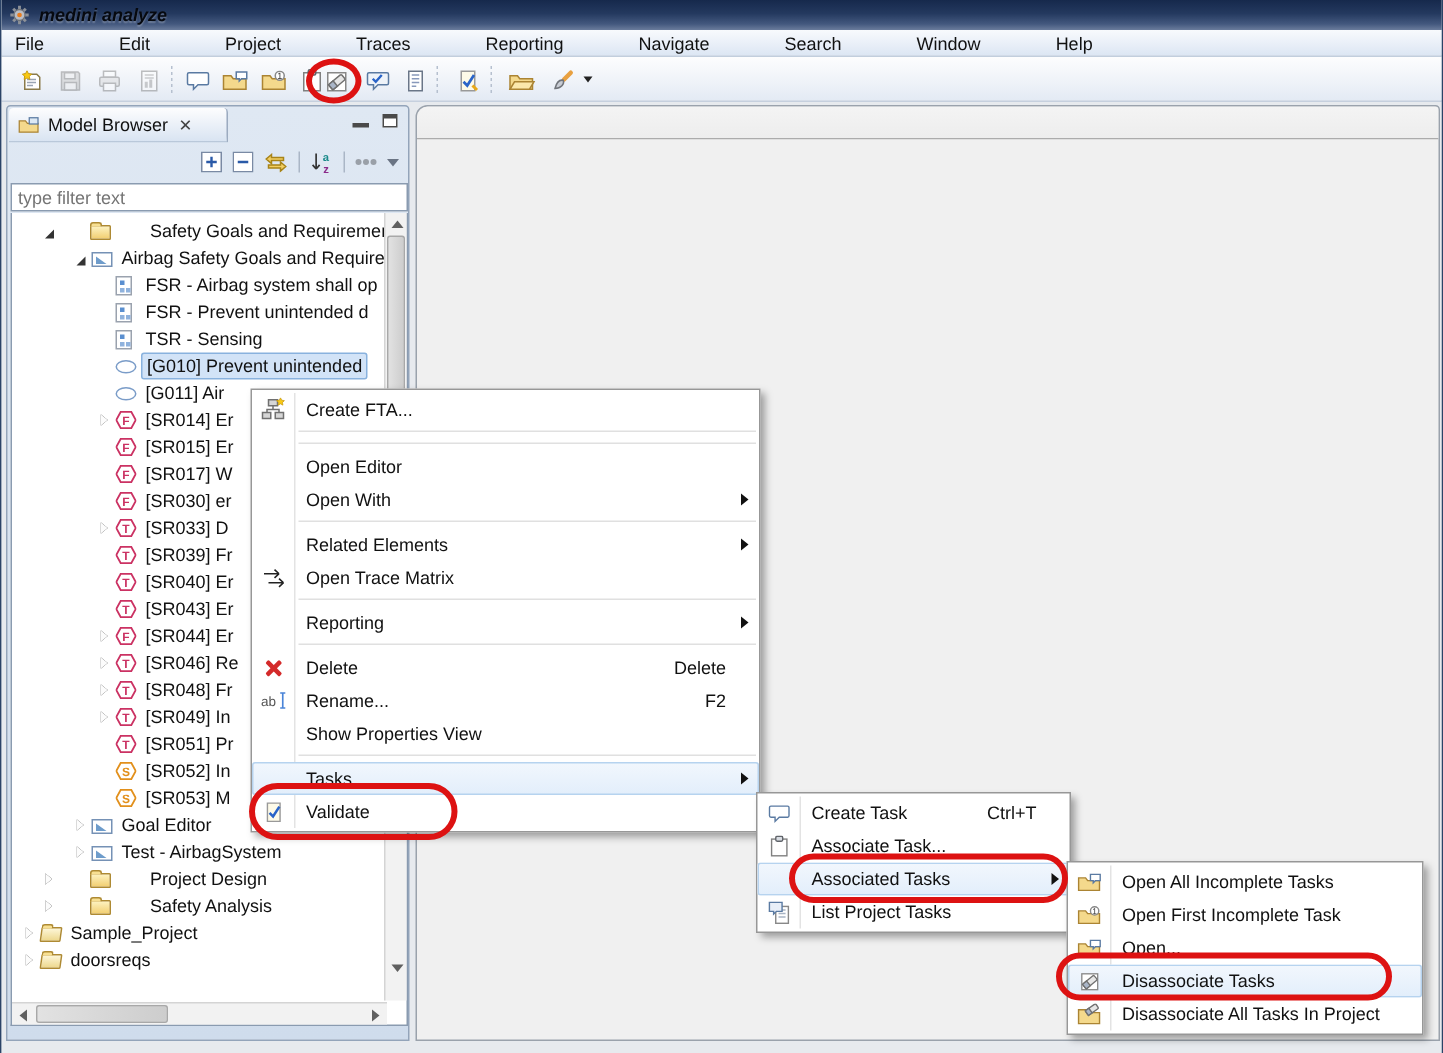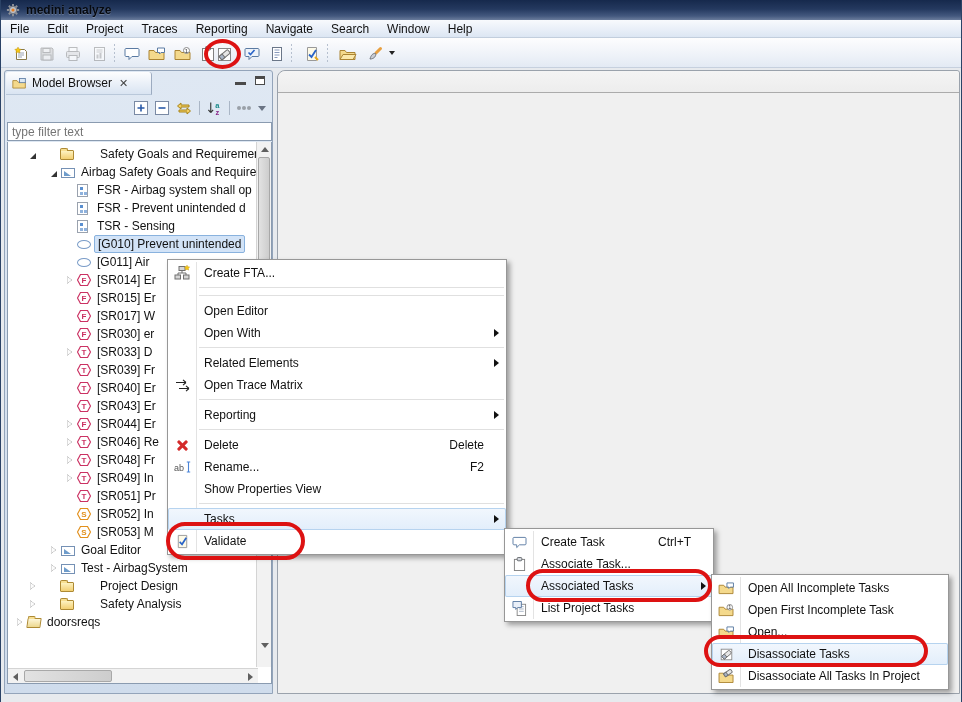--- a/index.html
+++ b/index.html
@@ -7,25 +7,25 @@
   #win {
     position: relative; width: 962px; height: 702px; overflow: hidden;
     font-family: "Liberation Sans", sans-serif; background:#e9ecf0;
     border-left:1px solid #2b4367; border-right:1px solid #2b4367;
   }
   
   .titlebar { position:absolute; left:0; top:0; width:962px; height:20px;
     background: linear-gradient(180deg,#16294c 0%,#24395f 45%,#43587e 80%,#6a7c9c 100%);
     display:flex; align-items:center; padding-left:5px; }
   .titlebar .ttl { color:#06090f; font-size:12px; font-weight:bold; margin-left:6px;
-    text-shadow:0 1px 1px rgba(255,255,255,.25); }
+    text-shadow:0 1px 1px rgba(255,255,255,.25);font-style:italic; }
   
   .menubar { position:absolute; left:0; top:20px; width:962px; height:18px;
     background: linear-gradient(180deg,#f8fafd 0%,#e9eff8 55%,#dce6f3 100%);
-    border-bottom:1px solid #c2cedd; display:flex; align-items:center; font-size:12px; color:#111; }
+    border-bottom:1px solid #c2cedd; display:flex; align-items:center; font-size:12px; color:#111;gap:32px; }
   .menubar .m { padding:1px 9px; cursor:default; }
   
   .toolbar { position:absolute; left:0; top:38px; width:962px; height:30px;
     background: linear-gradient(180deg,#fdfdfe 0%,#eef2f8 60%,#e3eaf4 100%);
     border-bottom:1px solid #c6d0de; }
   .tb { position:absolute; top:5px; width:22px; height:22px; display:flex; align-items:center;
     justify-content:center; border-radius:2px; }
   .tb.dis { opacity:.45; filter:grayscale(1); }
   .tsep { position:absolute; top:6px; width:1px; height:18px;
     background: repeating-linear-gradient(180deg,#b6c0cf 0 2px,transparent 2px 4px); }
@@ -523,20 +523,27 @@
             <span class="ico">
               <span class="fold"></span>
             </span>
             <span class="lab">Safety Analysis</span>
           </div>
         <div class="trow d0">
             <span class="ar c"></span>
             <span class="ico">
               <span class="fold open"></span>
             </span>
+            <span class="lab">Sample_Project</span>
+          </div>
+        <div class="trow d0">
+            <span class="ar c"></span>
+            <span class="ico">
+              <span class="fold open"></span>
+            </span>
             <span class="lab">doorsreqs</span>
           </div>
 
       </div>
 
       <div class="vscroll">
         <div class="sbtn" style="top:0">
             <div class="tri up"></div>
           </div>
         <div class="sthumb" style="left:1px; top:15px; width:12px; height:290px"></div>

